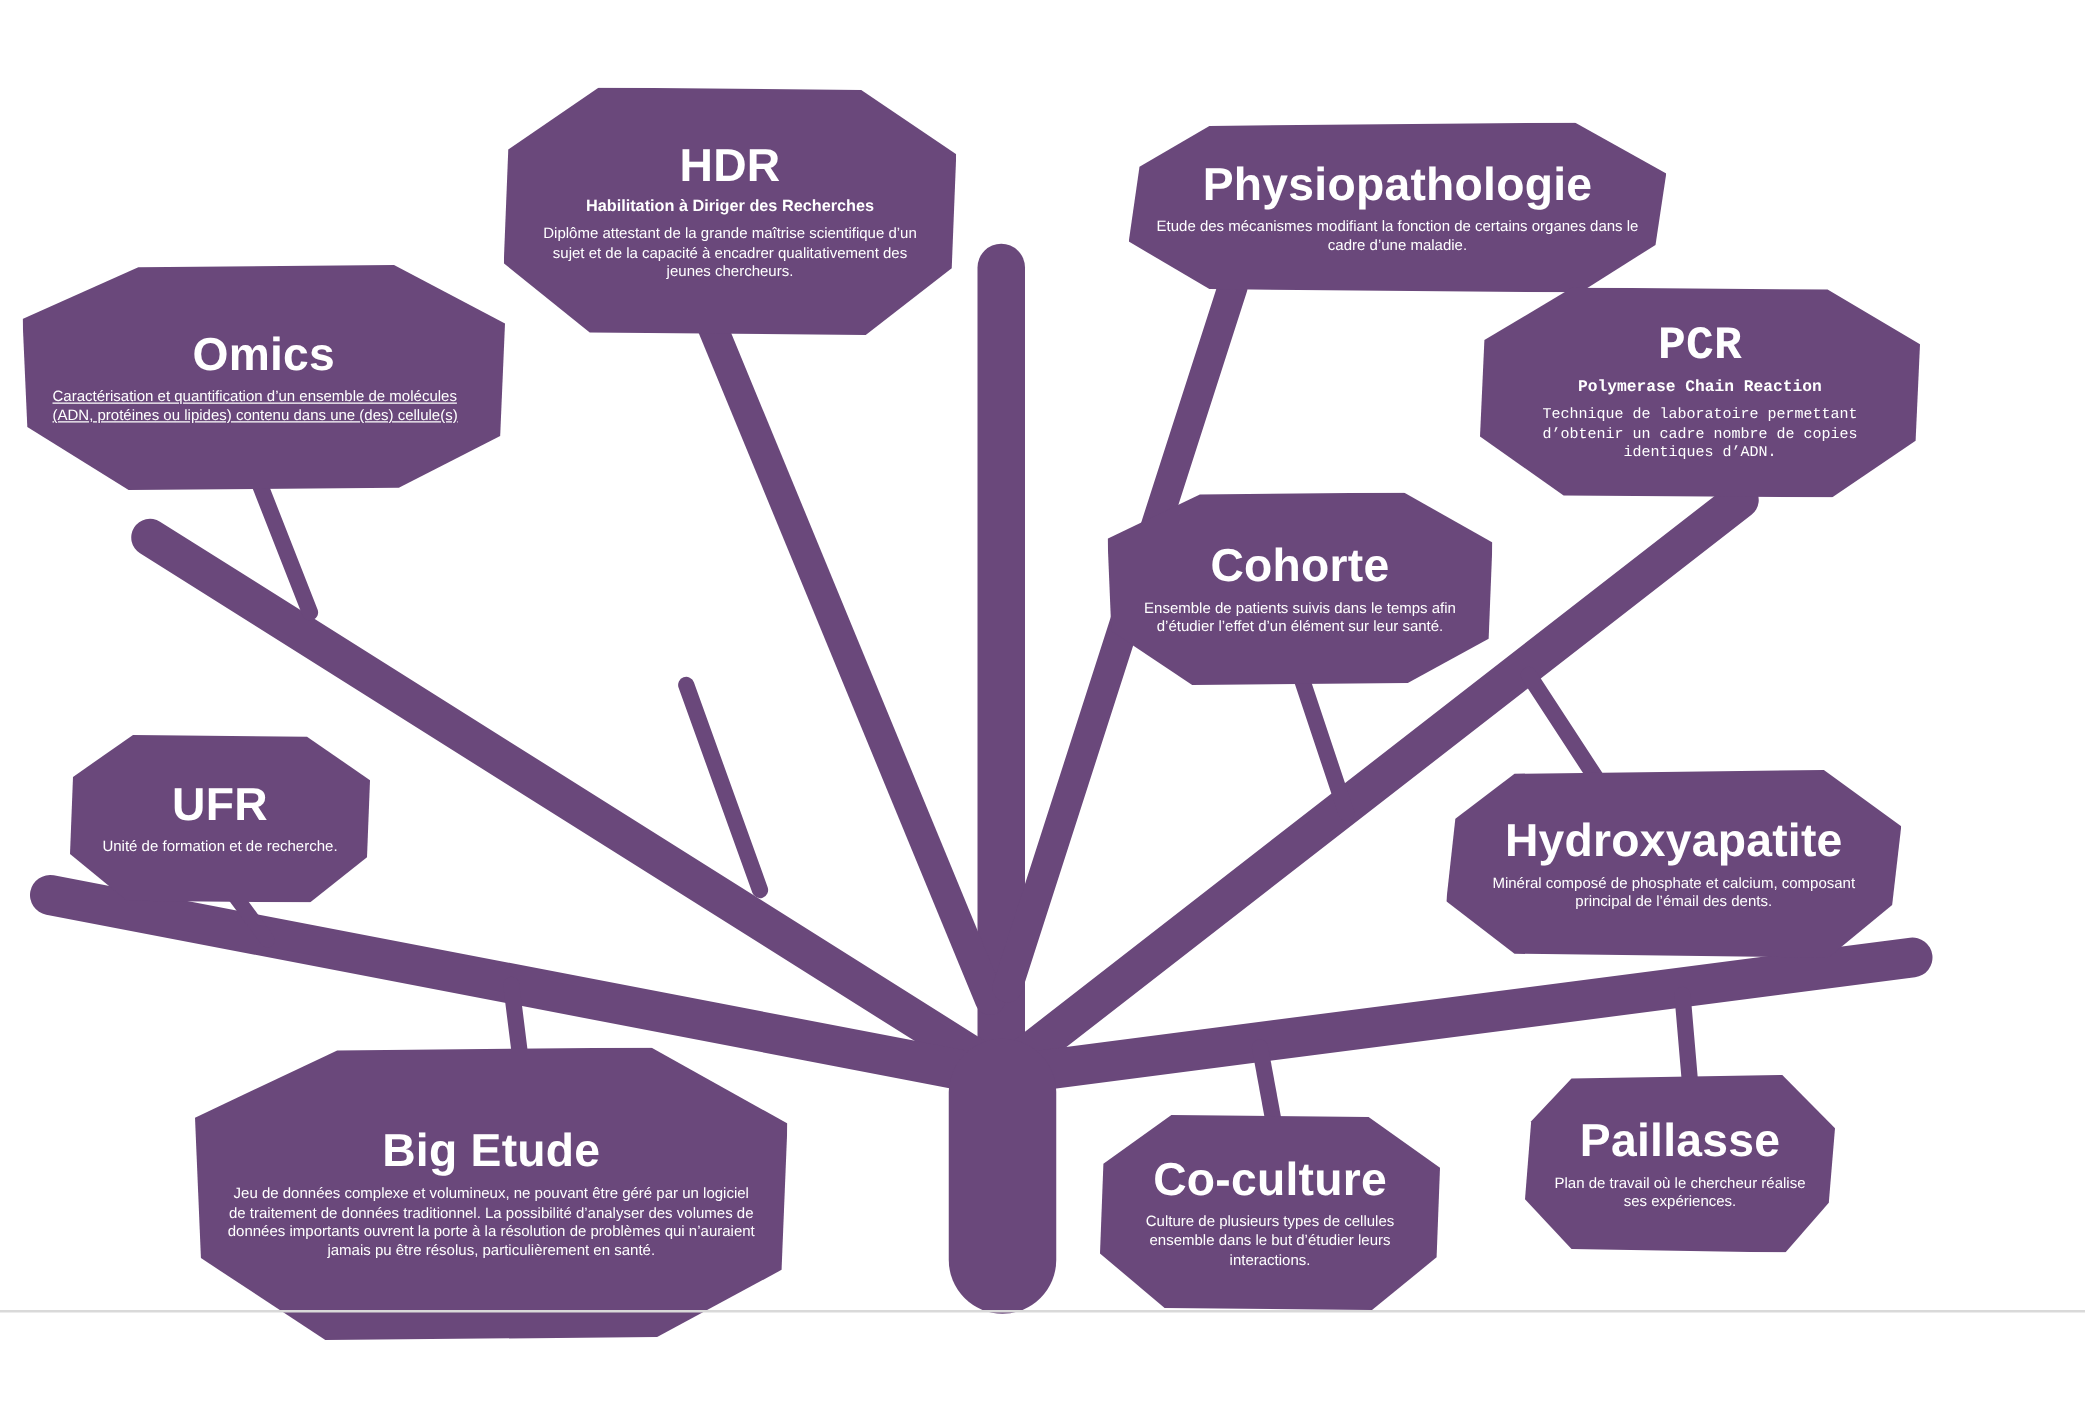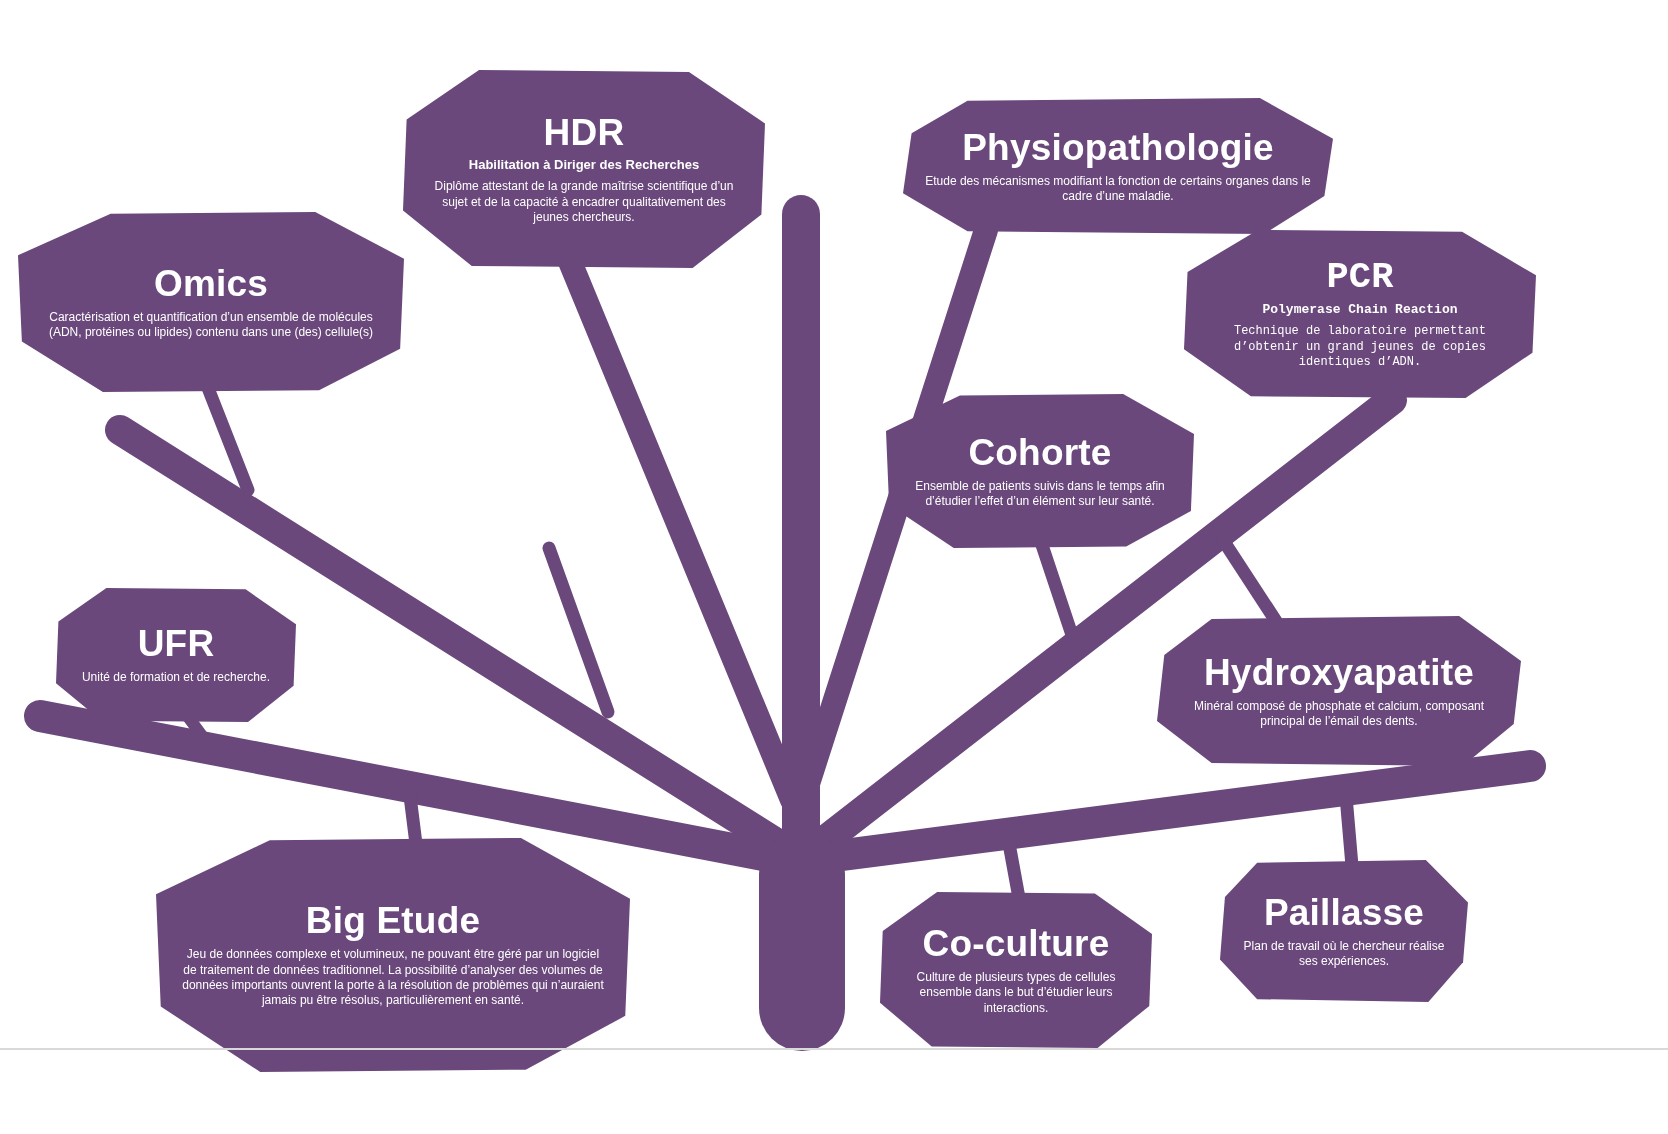--- a/index.html
+++ b/index.html
@@ -20,21 +20,21 @@
     position:absolute; background:var(--accent); color:var(--text);
     display:flex; flex-direction:column; justify-content:center; align-items:center;
     text-align:center; padding:16px 28px;
   }
   .term-title{ font-size:37px; font-weight:bold; margin:0 0 6px; line-height:1.08; letter-spacing:.2px; }
   .term-subtitle{ font-size:13px; font-weight:bold; margin:0 0 6px; line-height:1.15;text-align:center; }
   .term-desc{ font-size:12px; line-height:1.28; margin:0; }
   .oct-a{ clip-path:polygon(21% 0%, 79% 1%, 100% 27%, 99% 73%, 80% 100%, 19% 99%, 0% 71%, 1% 25%); }
   .oct-b{ clip-path:polygon(15% 2%, 83% 0%, 100% 30%, 98% 72%, 84% 100%, 15% 98%, 0% 70%, 2% 26%); }
   .oct-c{ clip-path:polygon(24% 1%, 77% 0%, 100% 26%, 99% 76%, 78% 99%, 22% 100%, 1% 72%, 0% 24%); }
-  .bubble-omics .term-desc{ text-align:center; }
+  .bubble-omics .term-desc{ text-align:left;text-decoration:underline; }
   .page-divider{
     position:absolute; left:0; width:100%; height:2px; background:var(--divider);
   }
 </style>
 </head>
 <body>
 
 <div class="canvas">
 
   <svg class="tree-svg" width="1668" height="1134" viewBox="0 0 1668 1134">
@@ -70,21 +70,21 @@
   </div>
 
   <div class="bubble oct-c bubble-omics" style="left:18px; top:212px; width:386px; height:180px; padding:14px 24px;">
     <h2 class="term-title">Omics</h2>
     <p class="term-desc">Caractérisation et quantification d’un ensemble de molécules (ADN, protéines ou lipides) contenu dans une (des) cellule(s)</p>
   </div>
 
   <div class="bubble oct-a" style="left:1184px; top:230px; width:352px; height:168px; padding:14px 24px;font-family:Liberation Mono, monospace;">
     <h2 class="term-title">PCR</h2>
     <div class="term-subtitle">Polymerase Chain Reaction</div>
-    <p class="term-desc">Technique de laboratoire permettant d’obtenir un grand jeunes de copies identiques d’ADN.</p>
+    <p class="term-desc">Technique de laboratoire permettant d’obtenir un cadre nombre de copies identiques d’ADN.</p>
   </div>
 
 
   <div class="bubble oct-c" style="left:886px; top:394px; width:308px; height:154px; padding:12px 18px;">
     <h2 class="term-title">Cohorte</h2>
     <p class="term-desc">Ensemble de patients suivis dans le temps afin d’étudier l’effet d’un élément sur leur santé.</p>
   </div>
 
   <div class="bubble oct-a" style="left:56px; top:588px; width:240px; height:134px; padding:10px 20px;">
     <h2 class="term-title">UFR</h2>

